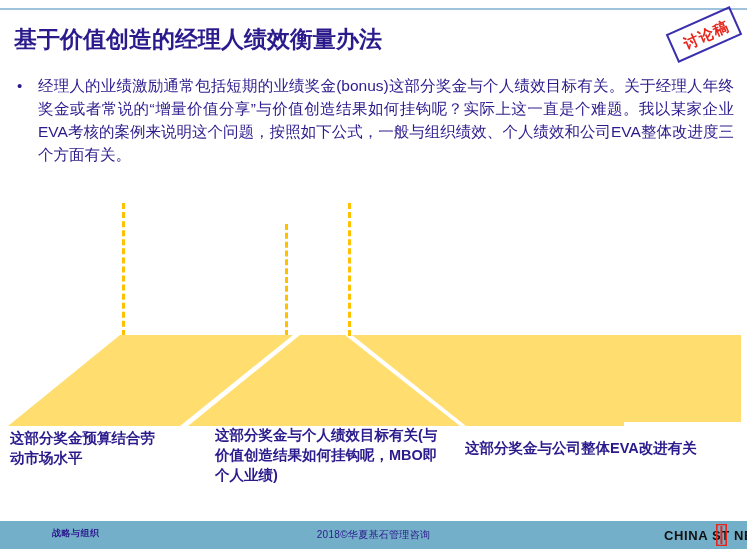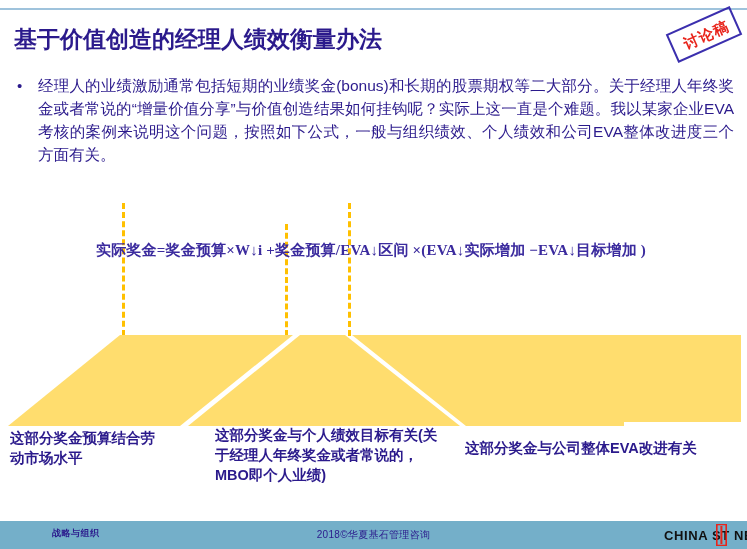--- a/index.html
+++ b/index.html
@@ -192,40 +192,37 @@
   <div class="top-rule"></div>
 
   <div class="slide-title">基于价值创造的经理人绩效衡量办法</div>
 
   <div class="stamp">
     <div class="stamp-text">讨论稿</div>
   </div>
 
   <div class="bullet-row">
     <div class="bullet-dot">•</div>
-    <div class="bullet-text">经理人的业绩激励通常包括短期的业绩奖金(bonus)和长期的股票期权等二大部分。关于经理人年终奖金或者常说的“增量价值分享”与价值创造结果如何挂钩呢？实际上这一直是个难题。我以某家企业EVA考核的案例来说明这个问题，按照如下公式，一般与组织绩效、个人绩效和公司EVA整体改进度三个方面有关。</div>
+    <div class="bullet-text">经理人的业绩激励通常包括短期的业绩奖金(bonus)这部分奖金与个人绩效目标有关。关于经理人年终奖金或者常说的“增量价值分享”与价值创造结果如何挂钩呢？实际上这一直是个难题。我以某家企业EVA考核的案例来说明这个问题，按照如下公式，一般与组织绩效、个人绩效和公司EVA整体改进度三个方面有关。</div>
   </div>
 
   <div class="dash-line dash-a"></div>
   <div class="dash-line dash-b"></div>
   <div class="dash-line dash-c"></div>
 
-  <div class="formula-box">
-    <div class="formula-text">实际奖金=奖金预算×W↓i +奖金预算/EVA↓区间 ×(EVA↓实际增加 −EVA↓目标增加 )</div>
-  </div>
 
   <svg class="shapes" viewBox="0 0 747 100" preserveAspectRatio="none">
     <polygon points="120,5 293,5 180,96 8,96" fill="#ffdd6e"></polygon>
     <polygon points="300,5 345,5 460,96 188,96" fill="#ffdd6e"></polygon>
     <polygon points="352,5 741,5 741,92 624,92 624,96 466,96" fill="#ffdd6e"></polygon>
   </svg>
 
   <div class="caption caption-left">这部分奖金预算结合劳动市场水平</div>
 
-  <div class="caption caption-middle">这部分奖金与个人绩效目标有关(关于经理人年终奖金或者常说的，MBO即个人业绩)</div>
+  <div class="caption caption-middle">这部分奖金与个人绩效目标有关(与价值创造结果如何挂钩呢，MBO即个人业绩)</div>
 
   <div class="caption caption-right">这部分奖金与公司整体EVA改进有关</div>
 
   <div class="footer">
     <div class="footer-left">战略与组织</div>
     <div class="footer-center">2018©华夏基石管理咨询</div>
     <div class="footer-logo">
       <div class="logo-text">CHINA ST NE</div>
       <svg class="logo-mark" viewBox="0 0 11 22">
         <rect x="0.8" y="0.5" width="9.4" height="21" fill="none" stroke="#e8241b" stroke-width="1.6"></rect>

